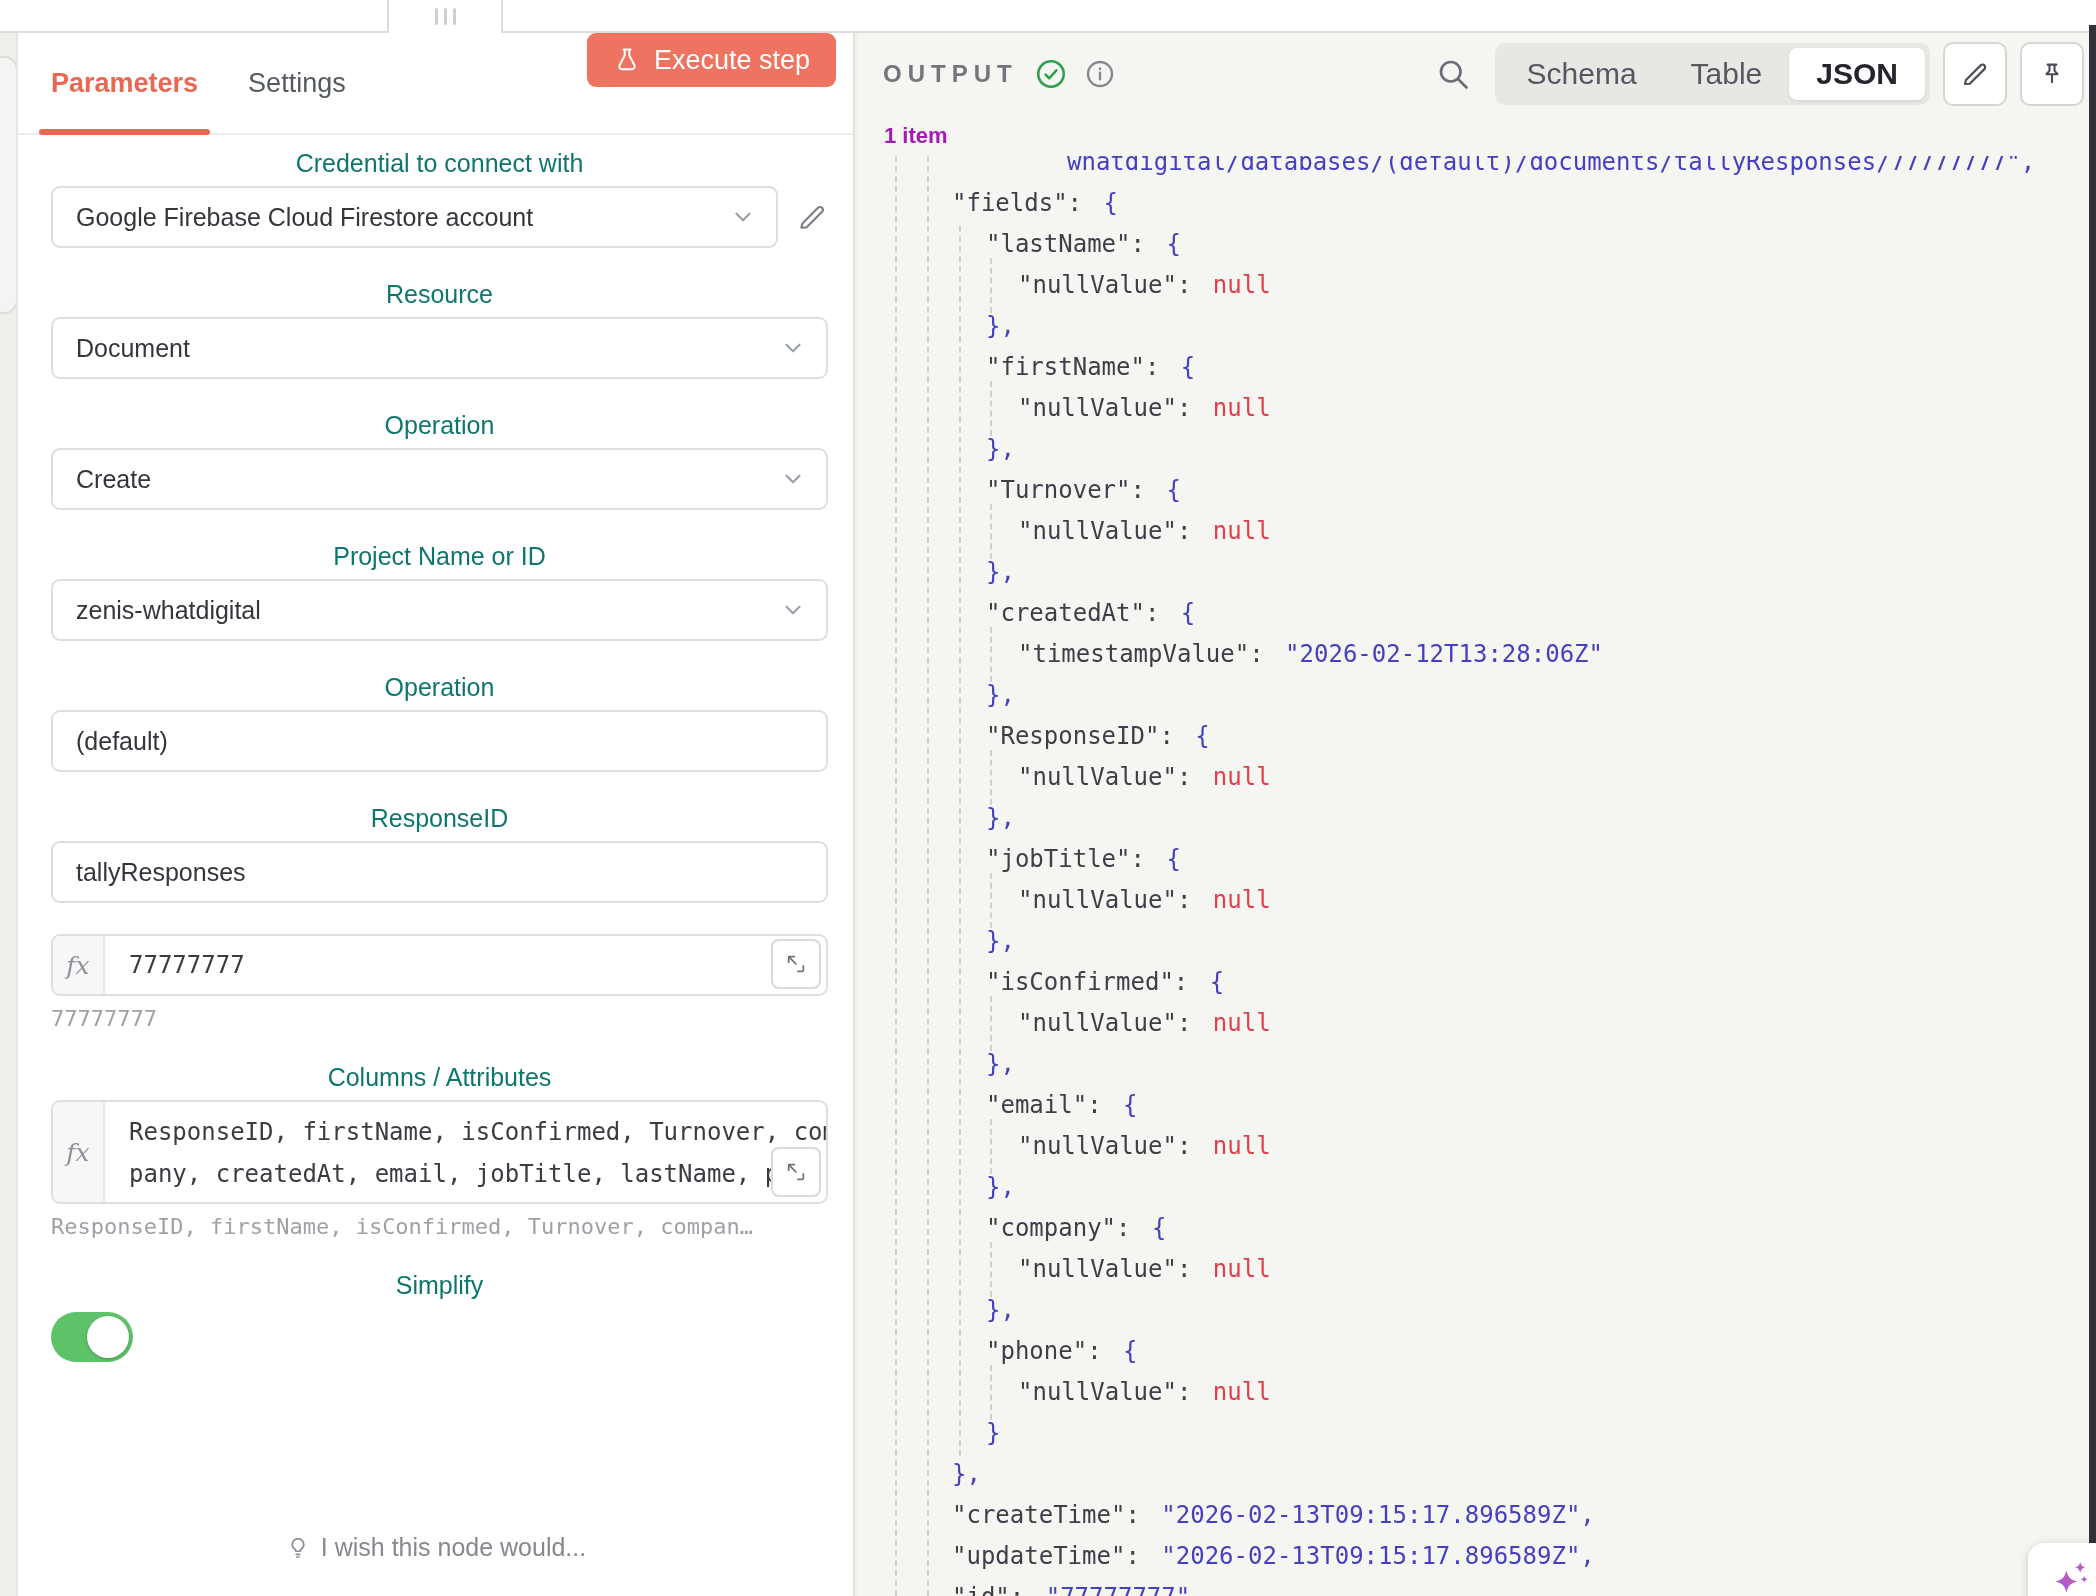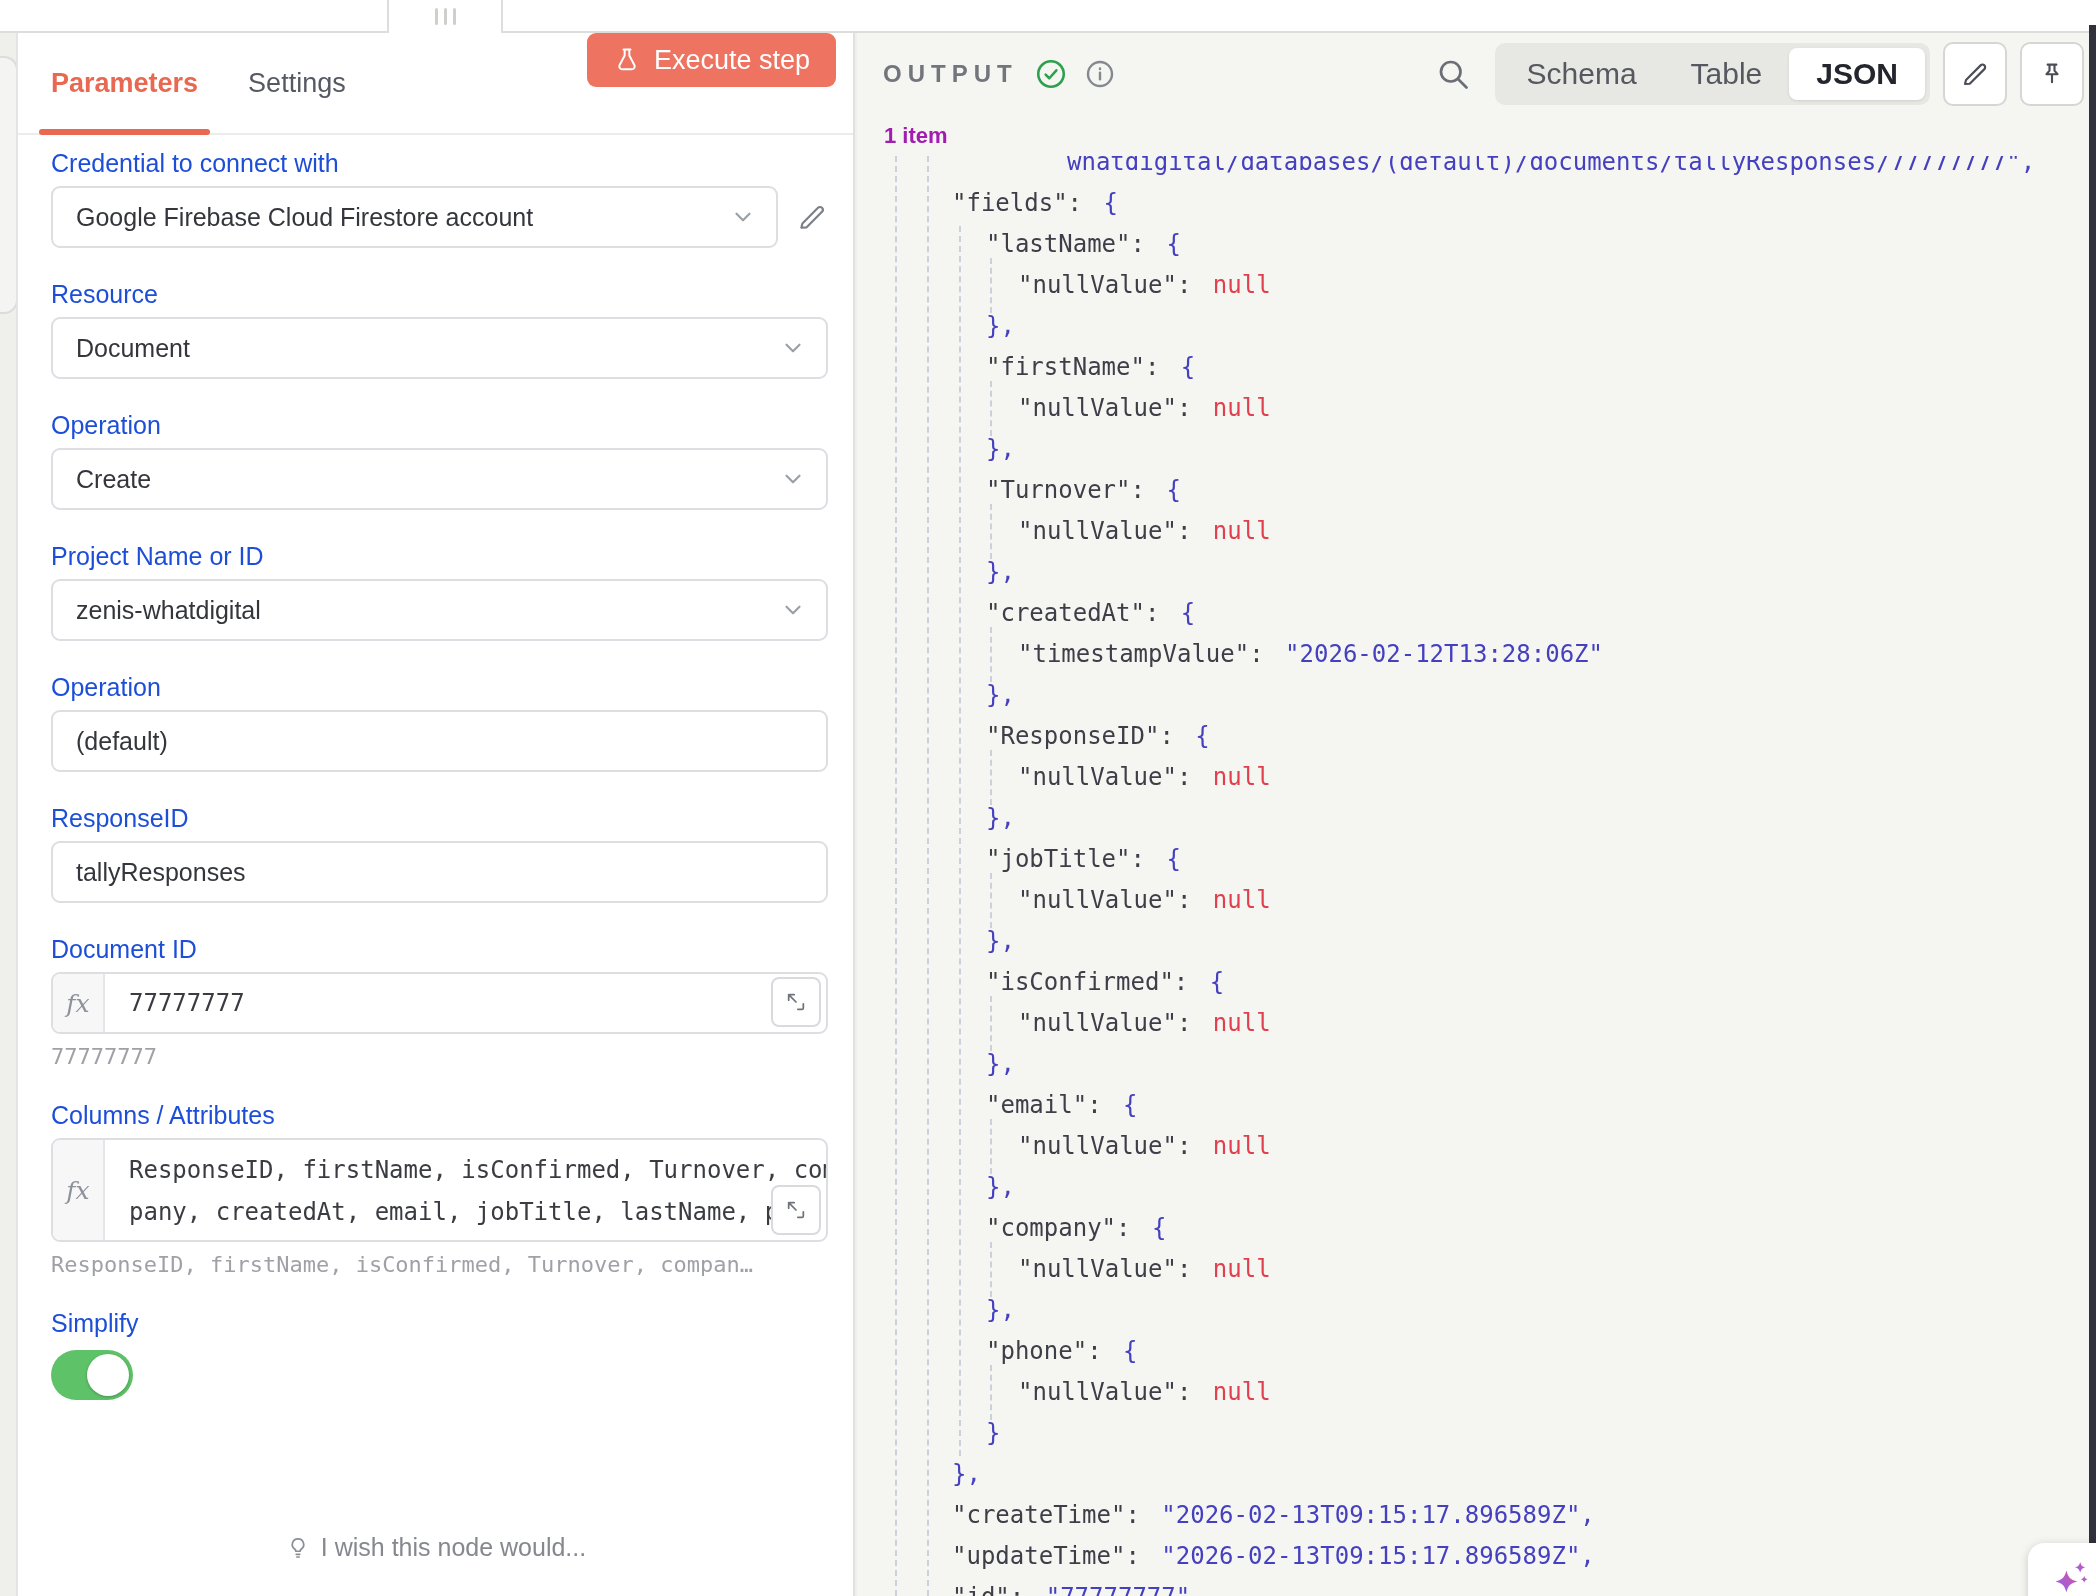--- a/index.html
+++ b/index.html
@@ -40,21 +40,21 @@
   .tab.active{color:#e96851;font-weight:700;}
   .tab.active::after{content:'';position:absolute;left:-12px;right:-12px;bottom:-2px;height:6px;background:#e96851;border-radius:3px;}
   .execute-btn{
     margin-left:auto;background:#ee7360;color:#fff;font-size:27px;height:54px;padding:0 26px;
     border:none;border-radius:9px;display:flex;align-items:center;gap:13px;cursor:pointer;
     font-family:"Liberation Sans", sans-serif;
   }
 
   .form{padding:13px 25px 0 33px;}
   .fg{margin-bottom:31px;}
-  .fg .flabel{display:block;font-size:25px;line-height:30px;color:#1d4ed8;margin-bottom:8px;}
+  .fg .flabel{display:block;font-size:25px;line-height:30px;color:#0f766e;margin-bottom:8px;text-align:center;}
   .box{
     height:62px;border:2px solid #dcdee2;border-radius:9px;background:#fff;
     display:flex;align-items:center;padding:0 20px 0 23px;font-size:25px;color:#34363c;
     box-sizing:border-box;
   }
   .box .val{flex:1;white-space:nowrap;overflow:hidden;}
   .cred-row{display:flex;align-items:center;gap:18px;}
   .cred-row .box{flex:1;}
 
   .fx-box{position:relative;padding:0;align-items:stretch;}
@@ -228,21 +228,20 @@
     </div>
 
     <div class="fg">
       <span class="flabel">ResponseID</span>
       <div class="box">
         <span class="val">tallyResponses</span>
       </div>
     </div>
 
     <div class="fg">
-      <span class="flabel">Document ID</span>
       <div class="box fx-box">
         <span class="fx-chip">fx</span>
         <span class="fx-val">77777777</span>
         <span class="expand-btn">
           <svg width="22" height="22" viewBox="0 0 24 24" fill="none" stroke="#6f727a" stroke-width="1.9" stroke-linecap="round" stroke-linejoin="round">
             <path d="M10 4H5.5A1.5 1.5 0 0 0 4 5.5V10M4 4l8 8M14 20h4.5a1.5 1.5 0 0 0 1.5-1.5V14"></path>
           </svg>
         </span>
       </div>
       <div class="hint">77777777</div>

